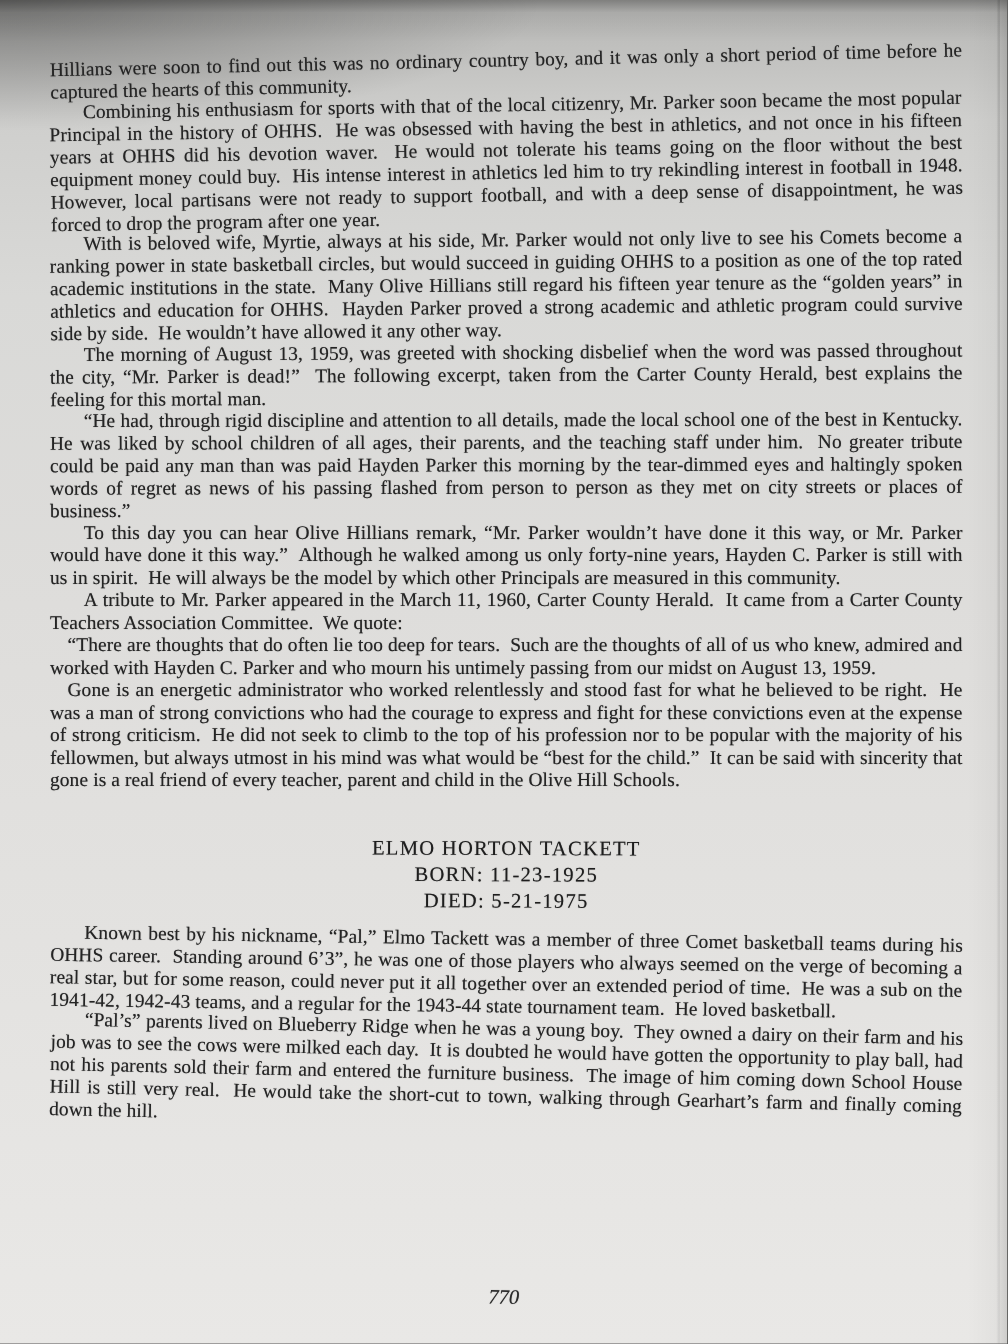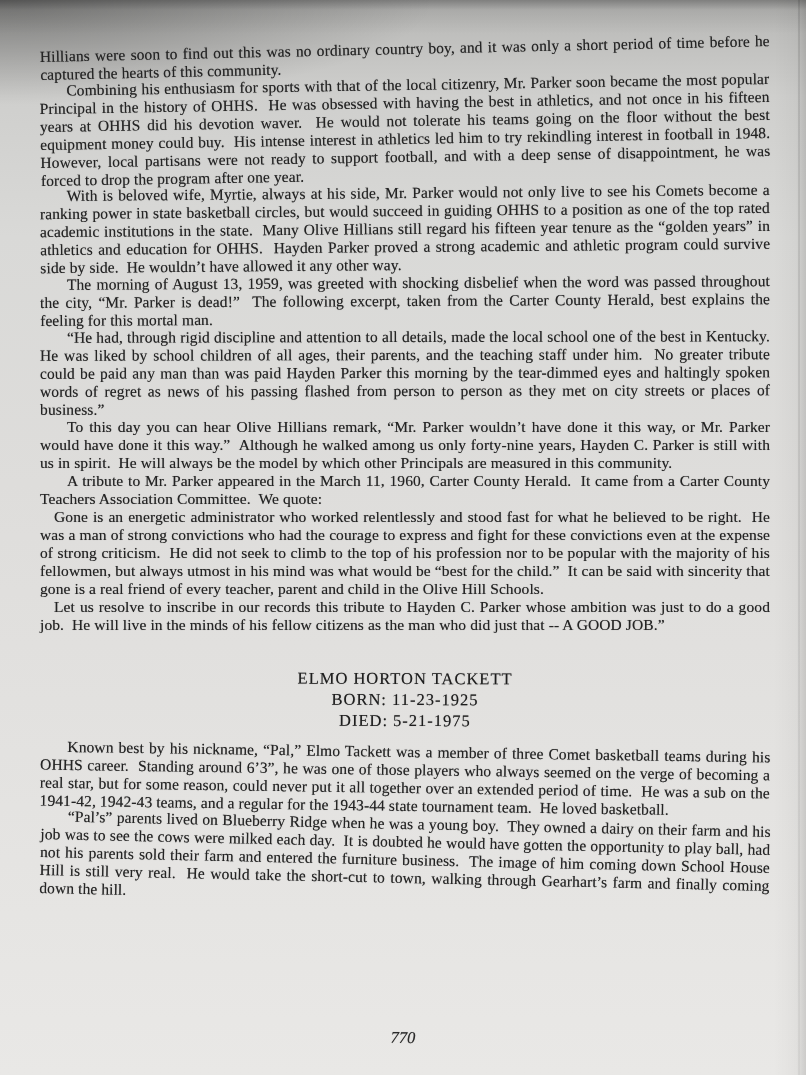--- a/index.html
+++ b/index.html
@@ -73,22 +73,22 @@
   <div class="edge-line"></div>
 
   <div class="content">
     <p class="no-indent tA">Hillians were soon to find out this was no ordinary country boy, and it was only a short period of time before he captured the hearts of this community.</p>
     <p class="tB">Combining his enthusiasm for sports with that of the local citizenry, Mr. Parker soon became the most popular Principal in the history of OHHS.  He was obsessed with having the best in athletics, and not once in his fifteen years at OHHS did his devotion waver.  He would not tolerate his teams going on the floor without the best equipment money could buy.  His intense interest in athletics led him to try rekindling interest in football in 1948.  However, local partisans were not ready to support football, and with a deep sense of disappointment, he was forced to drop the program after one year.</p>
     <p class="tC">With is beloved wife, Myrtie, always at his side, Mr. Parker would not only live to see his Comets become a ranking power in state basketball circles, but would succeed in guiding OHHS to a position as one of the top rated academic institutions in the state.  Many Olive Hillians still regard his fifteen year tenure as the “golden years” in athletics and education for OHHS.  Hayden Parker proved a strong academic and athletic program could survive side by side.  He wouldn’t have allowed it any other way.</p>
     <p class="tD">The morning of August 13, 1959, was greeted with shocking disbelief when the word was passed throughout the city, “Mr. Parker is dead!”  The following excerpt, taken from the Carter County Herald, best explains the feeling for this mortal man.</p>
     <p class="tE">“He had, through rigid discipline and attention to all details, made the local school one of the best in Kentucky.  He was liked by school children of all ages, their parents, and the teaching staff under him.  No greater tribute could be paid any man than was paid Hayden Parker this morning by the tear-dimmed eyes and haltingly spoken words of regret as news of his passing flashed from person to person as they met on city streets or places of business.”</p>
     <p>To this day you can hear Olive Hillians remark, “Mr. Parker wouldn’t have done it this way, or Mr. Parker would have done it this way.”  Although he walked among us only forty-nine years, Hayden C. Parker is still with us in spirit.  He will always be the model by which other Principals are measured in this community.</p>
     <p>A tribute to Mr. Parker appeared in the March 11, 1960, Carter County Herald.  It came from a Carter County Teachers Association Committee.  We quote:</p>
+    <p class="sm-indent">“There are thoughts that do often lie too deep for tears.  Such are the thoughts of all of us who knew, admired and worked with Hayden C. Parker and who mourn his untimely passing from our midst on August 13, 1959.</p>
     <p class="sm-indent">Gone is an energetic administrator who worked relentlessly and stood fast for what he believed to be right.  He was a man of strong convictions who had the courage to express and fight for these convictions even at the expense of strong criticism.  He did not seek to climb to the top of his profession nor to be popular with the majority of his fellowmen, but always utmost in his mind was what would be “best for the child.”  It can be said with sincerity that gone is a real friend of every teacher, parent and child in the Olive Hill Schools.</p>
-    <p class="sm-indent">Let us resolve to inscribe in our records this tribute to Hayden C. Parker whose ambition was just to do a good job.  He will live in the minds of his fellow citizens as the man who did just that -- A GOOD JOB.”</p>
 
     <div class="memorial tF">
       <div>ELMO HORTON TACKETT</div>
       <div>BORN: 11-23-1925</div>
       <div>DIED: 5-21-1975</div>
     </div>
 
     <p class="tG">Known best by his nickname, “Pal,” Elmo Tackett was a member of three Comet basketball teams during his OHHS career.  Standing around 6’3”, he was one of those players who always seemed on the verge of becoming a real star, but for some reason, could never put it all together over an extended period of time.  He was a sub on the 1941-42, 1942-43 teams, and a regular for the 1943-44 state tournament team.  He loved basketball.</p>
     <p class="tH">“Pal’s” parents lived on Blueberry Ridge when he was a young boy.  They owned a dairy on their farm and his job was to see the cows were milked each day.  It is doubted he would have gotten the opportunity to play ball, had not his parents sold their farm and entered the furniture business.  The image of him coming down School House Hill is still very real.  He would take the short-cut to town, walking through Gearhart’s farm and finally coming down the hill.</p>
   </div>

